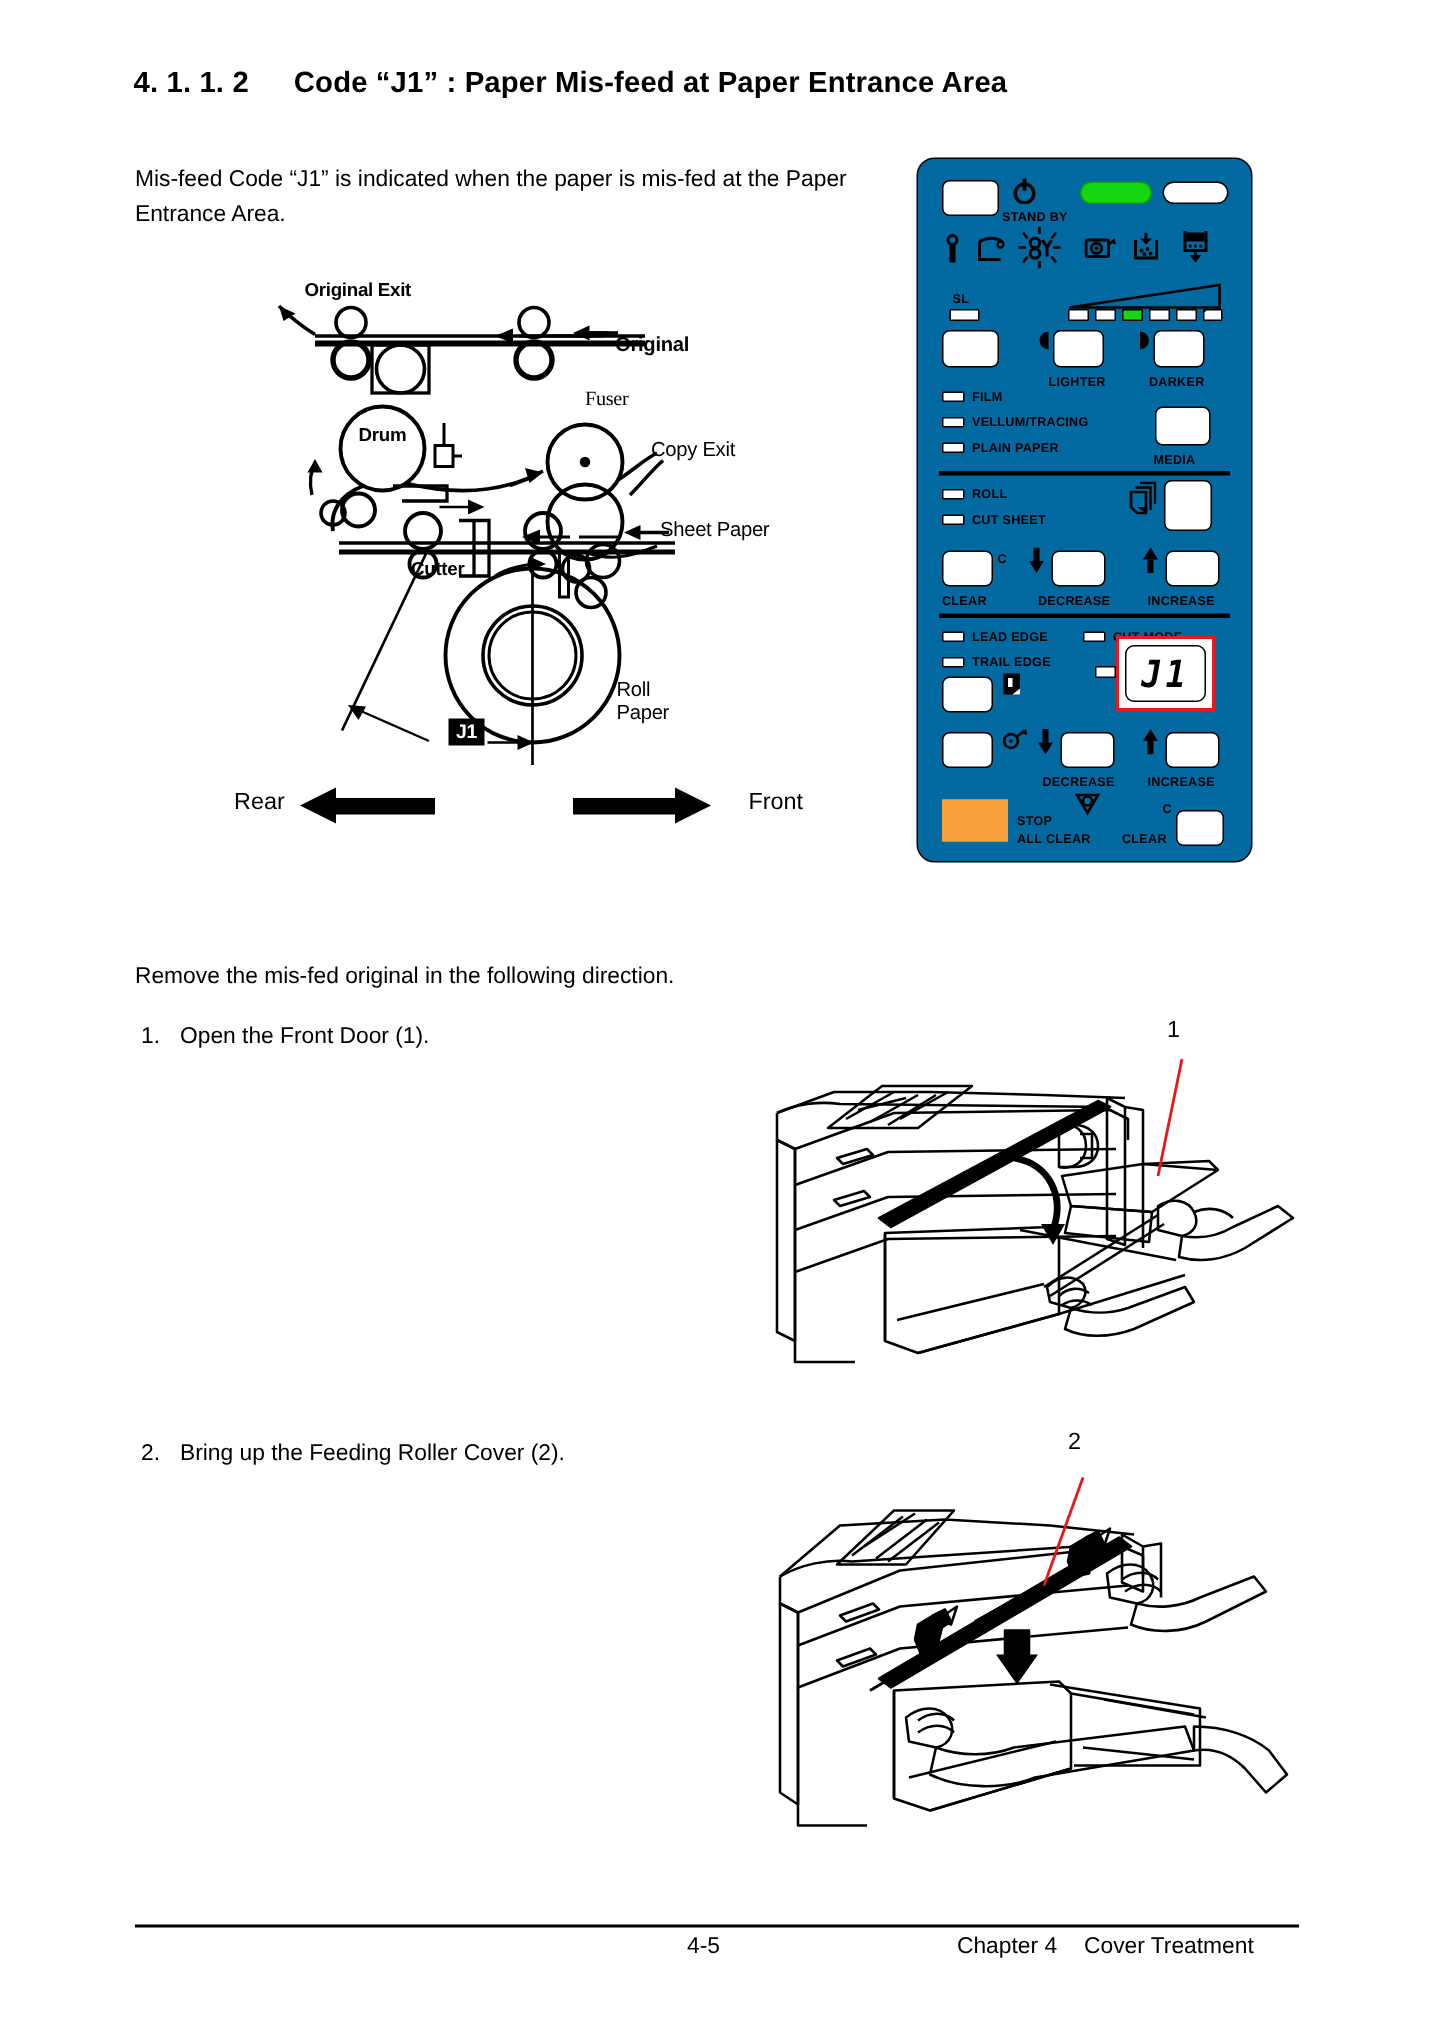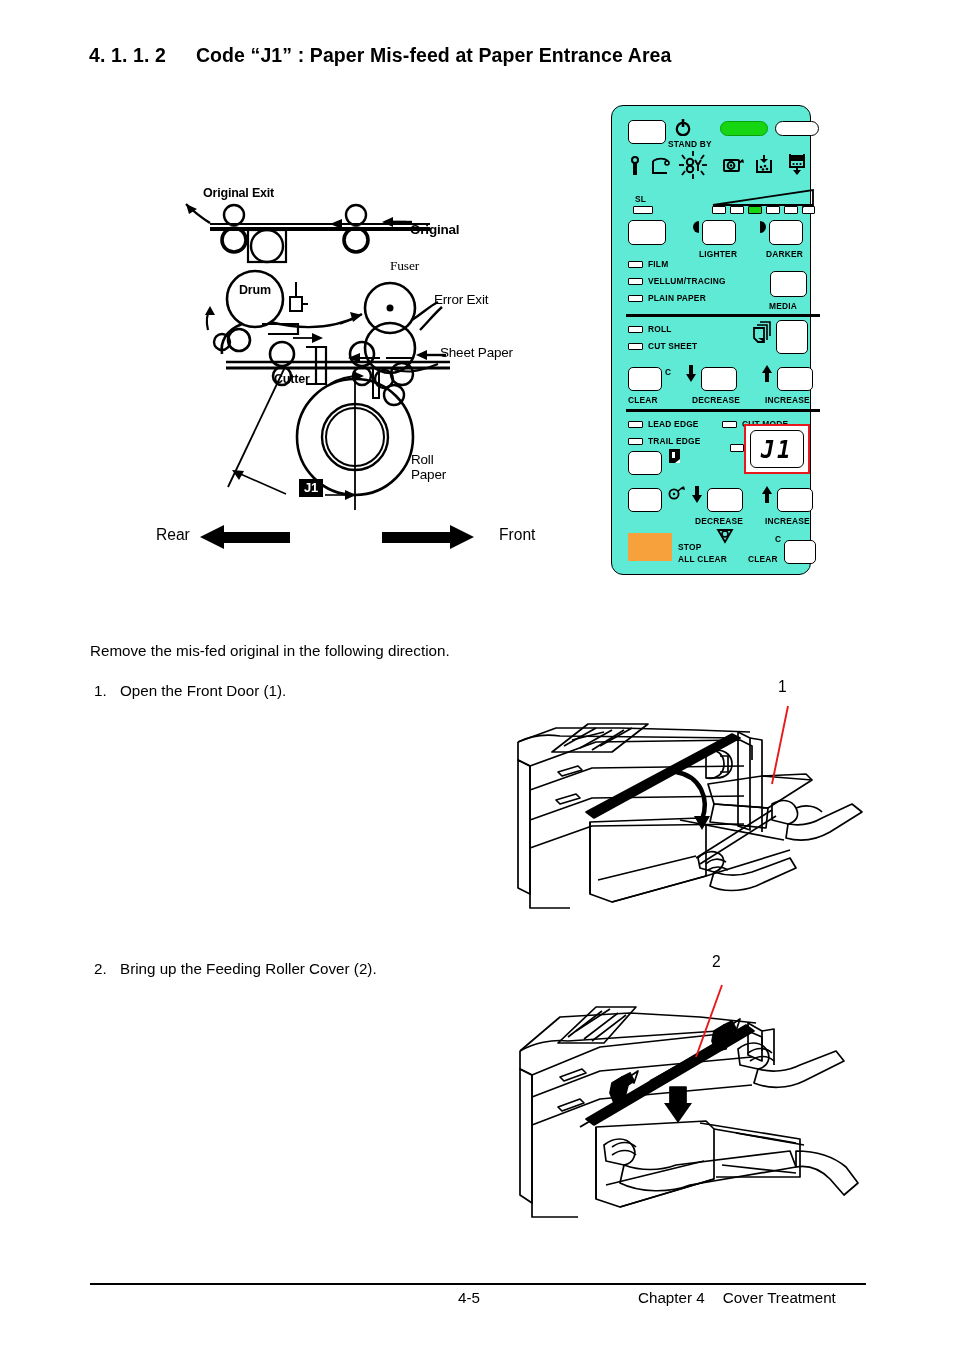--- a/index.html
+++ b/index.html
@@ -141,26 +141,26 @@
     background: #000; color: #fff;
     font-size: 13px; font-weight: bold;
     padding: 1px 5px 2px 5px;
   }
 
   
   .panel {
     position: absolute;
     left: 611px;
     top: 105px;
-    width: 200px;
+    width: 224px;
     height: 470px;
     border: 1.6px solid #000;
     border-radius: 12px;
     box-sizing: border-box;
-    background: #5eead4;
+    background: #0369a1;
   }
   .panel-inner { position: absolute; inset: 0; }
 
   .pnl-btn {
     position: absolute;
     border: 1.3px solid #000;
     border-radius: 5px;
     background: #fff;
     box-sizing: border-box;
   }
@@ -240,20 +240,21 @@
 </style>
 </head>
 <body>
 
 <div class="page">
 
   <div class="section-heading">
     <span class="num">4. 1. 1. 2</span><span>Code “J1” : Paper Mis-feed at Paper Entrance Area</span>
   </div>
 
+  <div class="intro">Mis-feed Code “J1” is indicated when the paper is mis-fed at the Paper Entrance Area.</div>
 
   <div class="paper-path">
     <svg width="420" height="340" viewBox="0 0 420 340">
       <g stroke="#000" fill="none" stroke-width="2.2">
 
         <line x1="60" y1="42" x2="280" y2="42"></line>
         <line x1="60" y1="47" x2="280" y2="47" stroke-width="4"></line>
         <path d="M60 41 C 52 36, 44 30, 36 22" stroke-width="2.4"></path>
 
         <path d="M36 22 l 3 10 l 8 -5 z" fill="#000" stroke="none"></path>
@@ -339,21 +340,21 @@
         <line x1="86" y1="290" x2="136" y2="312" stroke-width="1.6"></line>
         <path d="M82 288 l 12 1 l -5 9 z" fill="#000" stroke="none"></path>
         <line x1="175" y1="313" x2="200" y2="313" stroke-width="1.6"></line>
         <path d="M206 313 l -11 -5 l 0 10 z" fill="#000" stroke="none"></path>
       </g>
     </svg>
 
     <div class="pp-label pp-orig-exit">Original Exit</div>
     <div class="pp-label pp-original">Original</div>
     <div class="pp-label pp-fuser">Fuser</div>
-    <div class="pp-label pp-copyexit">Error Exit</div>
+    <div class="pp-label pp-copyexit">Copy Exit</div>
     <div class="pp-label pp-drum">Drum</div>
     <div class="pp-label pp-sheet">Sheet Paper</div>
     <div class="pp-label pp-cutter">Cutter</div>
     <div class="pp-label pp-roll">
       <span>Roll</span><br>
       <span>Paper</span>
     </div>
     <div class="pp-label pp-j1">J1</div>
   </div>
 

